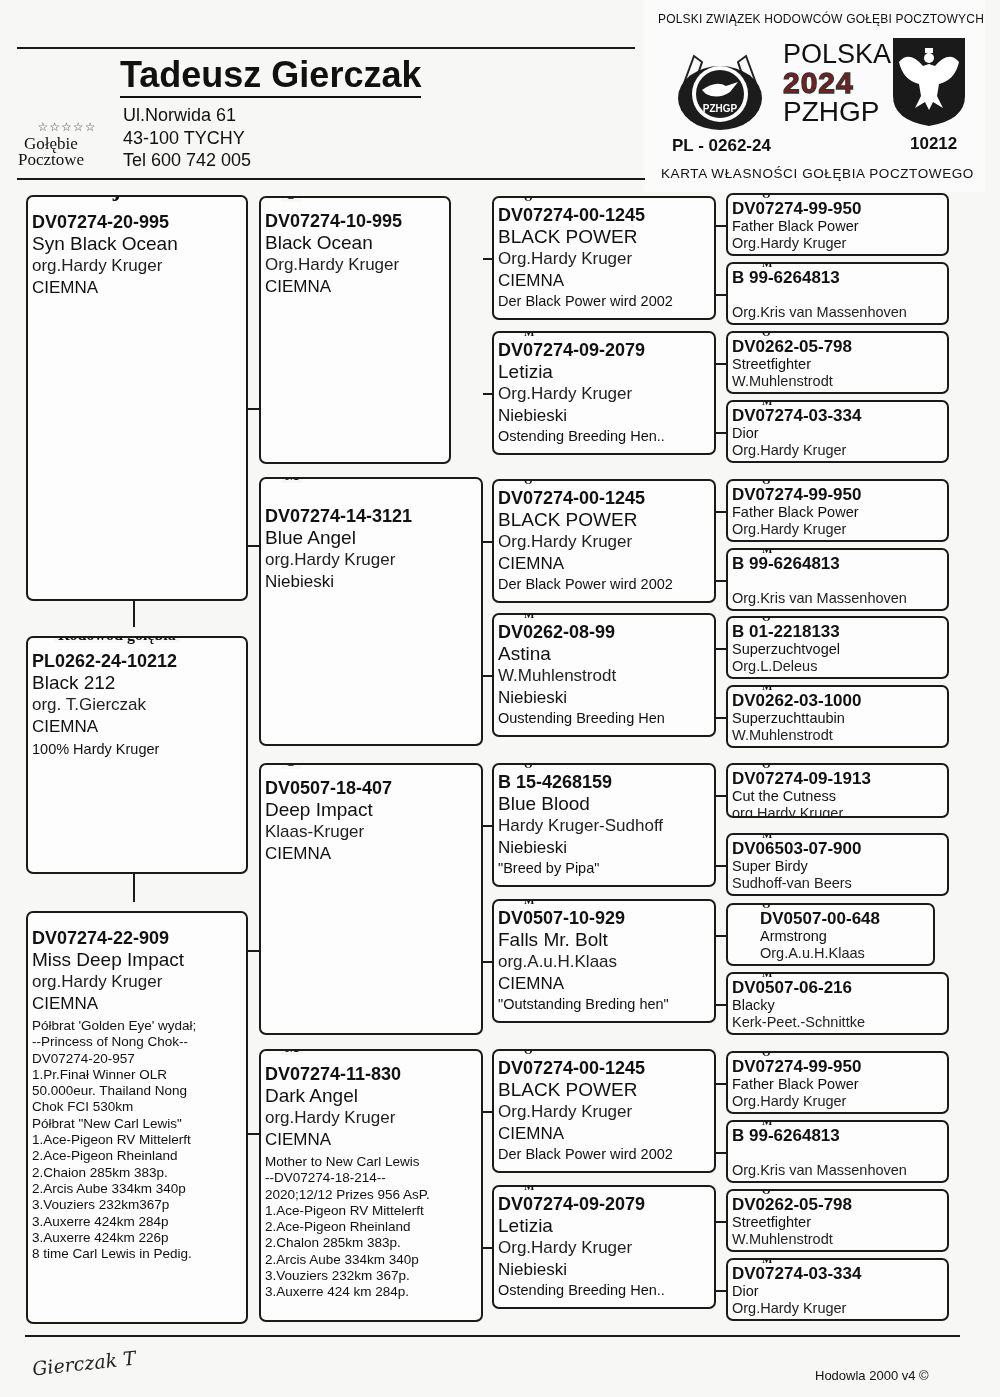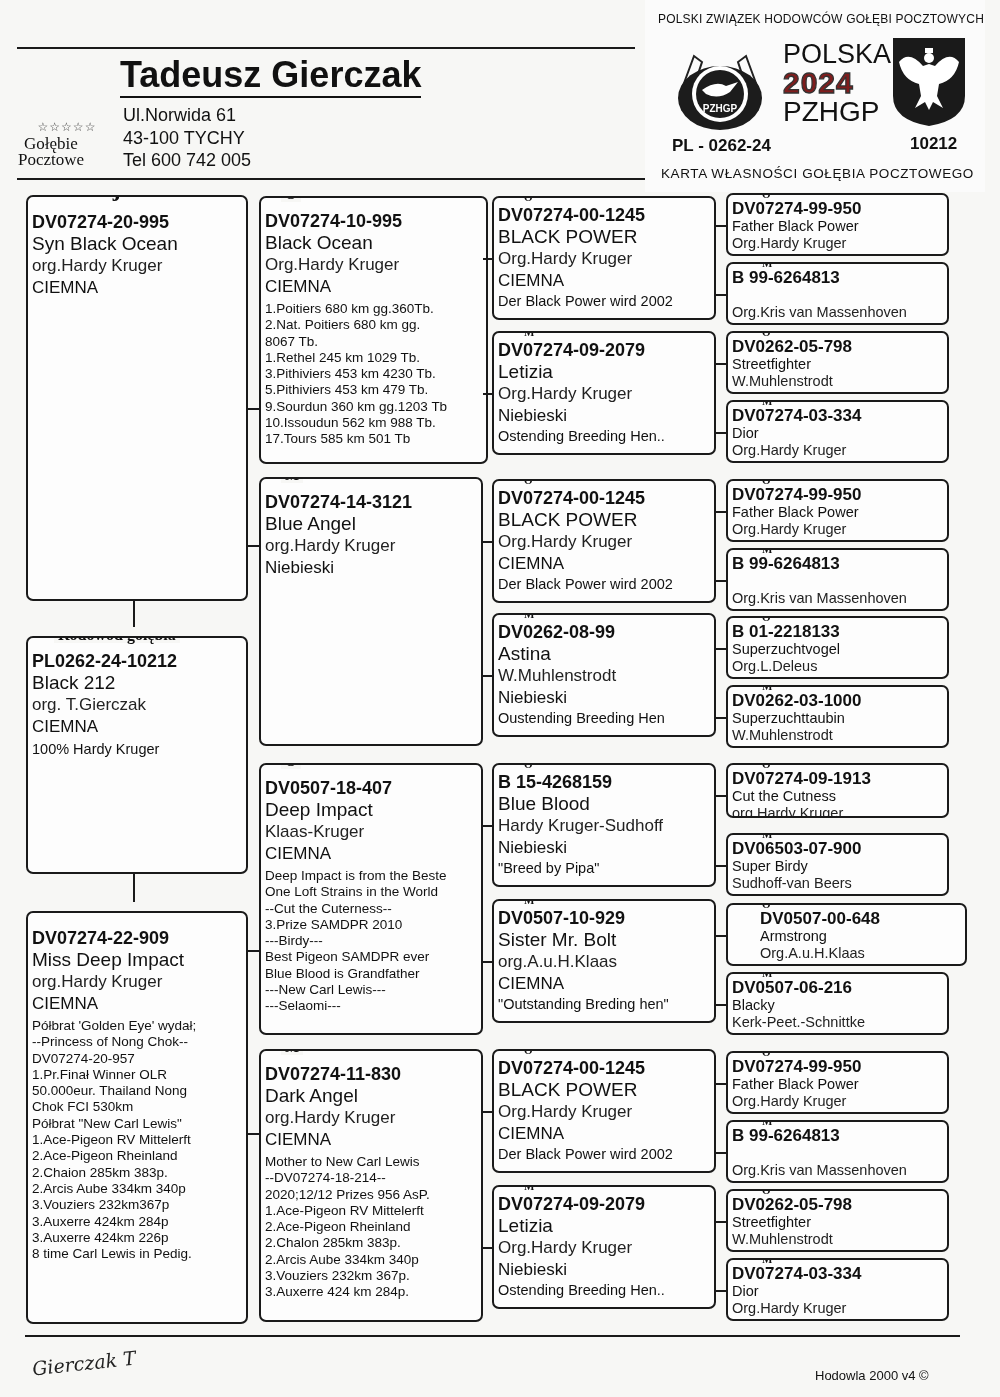--- a/index.html
+++ b/index.html
@@ -119,63 +119,45 @@
 2.Ace-Pigeon Rheinland
 2.Chaion 285km 383p.
 2.Arcis Aube 334km 340p
 3.Vouziers 232km367p
 3.Auxerre 424km 284p
 3.Auxerre 424km 226p
 8 time Carl Lewis in Pedig.</div>
   </div>
 </div>
 
-<div class="box" style="left:259px; top:196px; width:229px; height:268px;">
+<div class="box" style="left:259px; top:196px; width:192px; height:268px;">
   <span class="legend sex-legend">O</span>
   <div style="margin-top:10px;">
     <div class="ring">DV07274-10-995</div>
     <div class="name">Black Ocean</div>
     <div class="breeder">Org.Hardy Kruger</div>
     <div class="color">CIEMNA</div>
-    <div class="notes">1.Poitiers 680 km gg.360Tb.
-2.Nat. Poitiers 680 km gg.
-8067 Tb.
-1.Rethel 245 km 1029 Tb.
-3.Pithiviers 453 km 4230 Tb.
-5.Pithiviers 453 km 479 Tb.
-9.Sourdun 360 km gg.1203 Tb
-10.Issoudun 562 km 988 Tb.
-17.Tours 585 km 501 Tb</div>
   </div>
 </div>
 <div class="box" style="left:259px; top:477px; width:224px; height:269px;">
   <span class="legend sex-legend">M</span>
-  <div style="margin-top:10px;">
+  <div style="margin-top:24px;">
     <div class="ring">DV07274-14-3121</div>
     <div class="name">Blue Angel</div>
     <div class="breeder">org.Hardy Kruger</div>
     <div class="color">Niebieski</div>
   </div>
 </div>
 <div class="box" style="left:259px; top:763px; width:224px; height:272px;">
   <span class="legend sex-legend">O</span>
   <div style="margin-top:10px;">
     <div class="ring">DV0507-18-407</div>
     <div class="name">Deep Impact</div>
     <div class="breeder">Klaas-Kruger</div>
     <div class="color">CIEMNA</div>
-    <div class="notes">Deep Impact is from the Beste
-One Loft Strains in the World
-     --Cut the Cuterness--
-3.Prize SAMDPR 2010
-              ---Birdy---
-Best Pigeon SAMDPR ever
-Blue Blood is Grandfather
-     ---New Carl Lewis---
-          ---Selaomi---</div>
   </div>
 </div>
 <div class="box" style="left:259px; top:1049px; width:224px; height:273px;">
   <span class="legend sex-legend">M</span>
   <div style="margin-top:10px;">
     <div class="ring">DV07274-11-830</div>
     <div class="name">Dark Angel</div>
     <div class="breeder">org.Hardy Kruger</div>
     <div class="color">CIEMNA</div>
     <div class="notes">Mother to New Carl Lewis
@@ -237,21 +219,21 @@
       <div class="ring">B 15-4268159</div>
       <div class="name">Blue Blood</div>
       <div class="breeder">Hardy Kruger-Sudhoff</div>
       <div class="color">Niebieski</div>
       <div class="notes" style="margin-top:1px;font-size:14.5px;">"Breed  by Pipa"</div>
     </div>
     <div class="hline" style="left: 483px; top: 825px; width: 9px;"></div>
     <div class="box" style="left: 492px; top: 899px; width: 224px; height: 124px; padding-top: 6px;">
       <span class="legend sex-legend-sm">M</span>
       <div class="ring">DV0507-10-929</div>
-      <div class="name">Sister Mr. Bolt</div>
+      <div class="name">Falls Mr. Bolt</div>
       <div class="breeder">org.A.u.H.Klaas</div>
       <div class="color">CIEMNA</div>
       <div class="notes" style="margin-top:1px;font-size:14.5px;">"Outstanding Breding hen"</div>
     </div>
     <div class="hline" style="left: 483px; top: 961px; width: 9px;"></div>
     <div class="box" style="left: 492px; top: 1049px; width: 224px; height: 124px; padding-top: 6px;">
       <span class="legend sex-legend-sm">O</span>
       <div class="ring">DV07274-00-1245</div>
       <div class="name">BLACK POWER</div>
       <div class="breeder">Org.Hardy Kruger</div>
@@ -334,21 +316,21 @@
       <div class="breeder">org.Hardy Kruger</div>
     </div>
     <div class="hline" style="left: 716px; top: 795px; width: 10px;"></div>
     <div class="box g4" style="left: 726px; top: 833px; width: 223px; height: 63px; padding-top: 5px;">
       <span class="legend sex-legend-sm" style="left:30px;">M</span>
       <div class="ring">DV06503-07-900</div>
       <div class="name" style="min-height:17px;">Super Birdy</div>
       <div class="breeder">Sudhoff-van Beers</div>
     </div>
     <div class="hline" style="left: 716px; top: 865px; width: 10px;"></div>
-    <div class="box g4" style="left: 726px; top: 903px; width: 241px; height: 63px; padding-top: 5px; padding-left: 32px;">
+    <div class="box g4" style="left: 726px; top: 903px; width: 209px; height: 63px; padding-top: 5px; padding-left: 32px;">
       <span class="legend sex-legend-sm" style="left:30px;">O</span>
       <div class="ring">DV0507-00-648</div>
       <div class="name" style="min-height:17px;">Armstrong</div>
       <div class="breeder">Org.A.u.H.Klaas</div>
     </div>
     <div class="hline" style="left: 716px; top: 935px; width: 10px;"></div>
     <div class="box g4" style="left: 726px; top: 972px; width: 223px; height: 63px; padding-top: 5px;">
       <span class="legend sex-legend-sm" style="left:30px;">M</span>
       <div class="ring">DV0507-06-216</div>
       <div class="name" style="min-height:17px;">Blacky</div>

